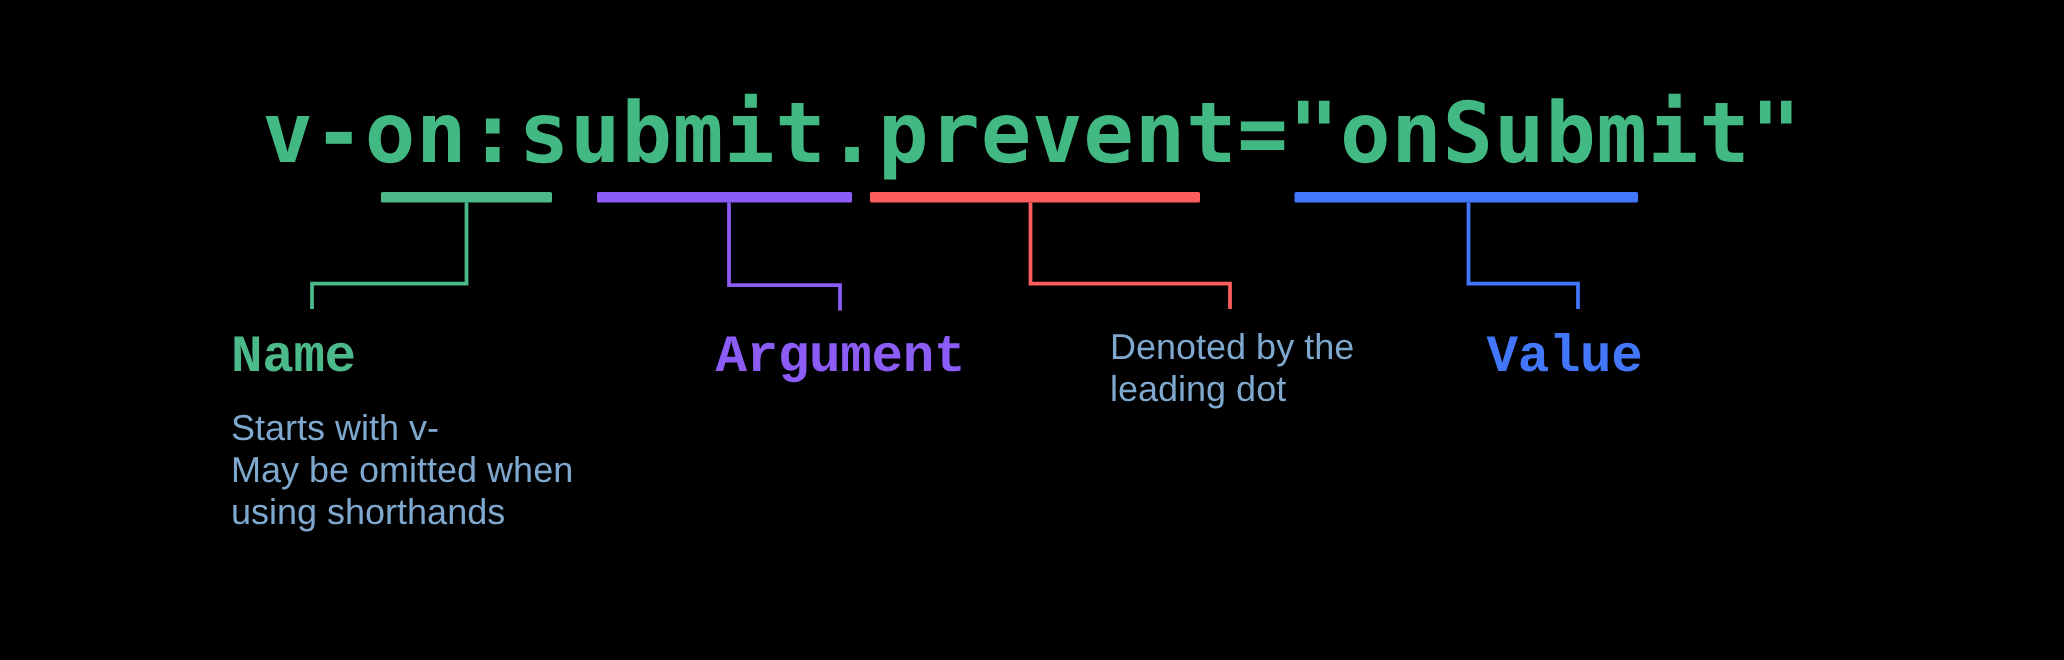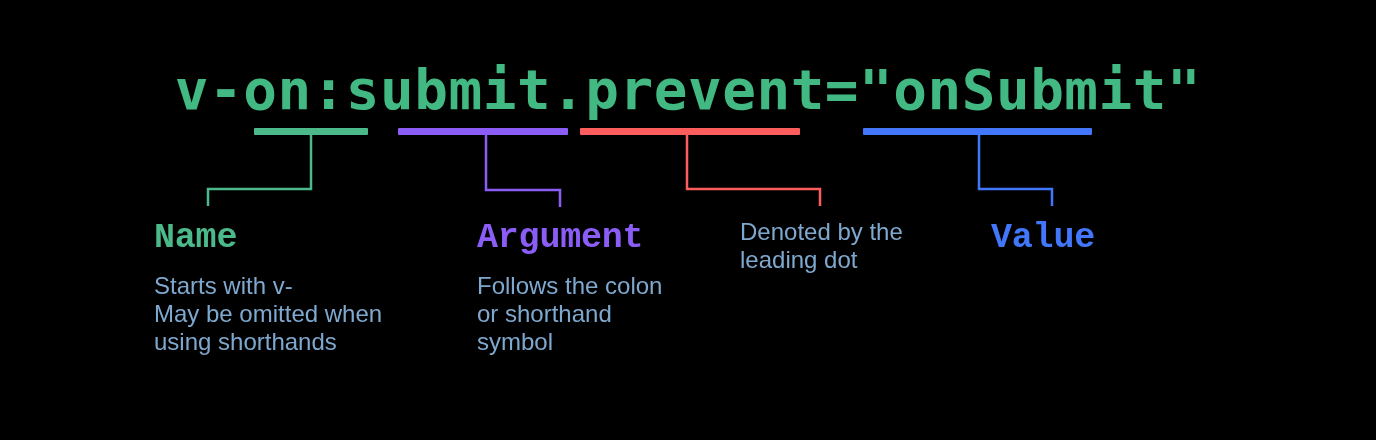--- a/index.html
+++ b/index.html
@@ -97,23 +97,20 @@
 
   <div id="legend">
       <div class="legend-col" style="left: 154px; width: 300px;">
         <div class="legend-title" style="color: rgb(76, 185, 139);">Name</div>
         <div class="legend-desc" style="color: rgb(127, 168, 207);">Starts with v-
 May be omitted when
 using shorthands</div>
       </div>
       <div class="legend-col" style="left: 477px; width: 250px;">
         <div class="legend-title" style="color: rgb(139, 92, 246);">Argument</div>
-        <div class="legend-desc" style="color: rgb(127, 168, 207);">Follows the colon
-or shorthand
-symbol</div>
       </div>
       <div class="legend-col" style="left: 740px; width: 250px;">
         <div class="legend-desc" style="color: rgb(127, 168, 207);">Denoted by the
 leading dot</div>
       </div>
       <div class="legend-col" style="left: 991px; width: 300px;">
         <div class="legend-title" style="color: rgb(66, 119, 251);">Value</div>
       </div>
     </div>
 

